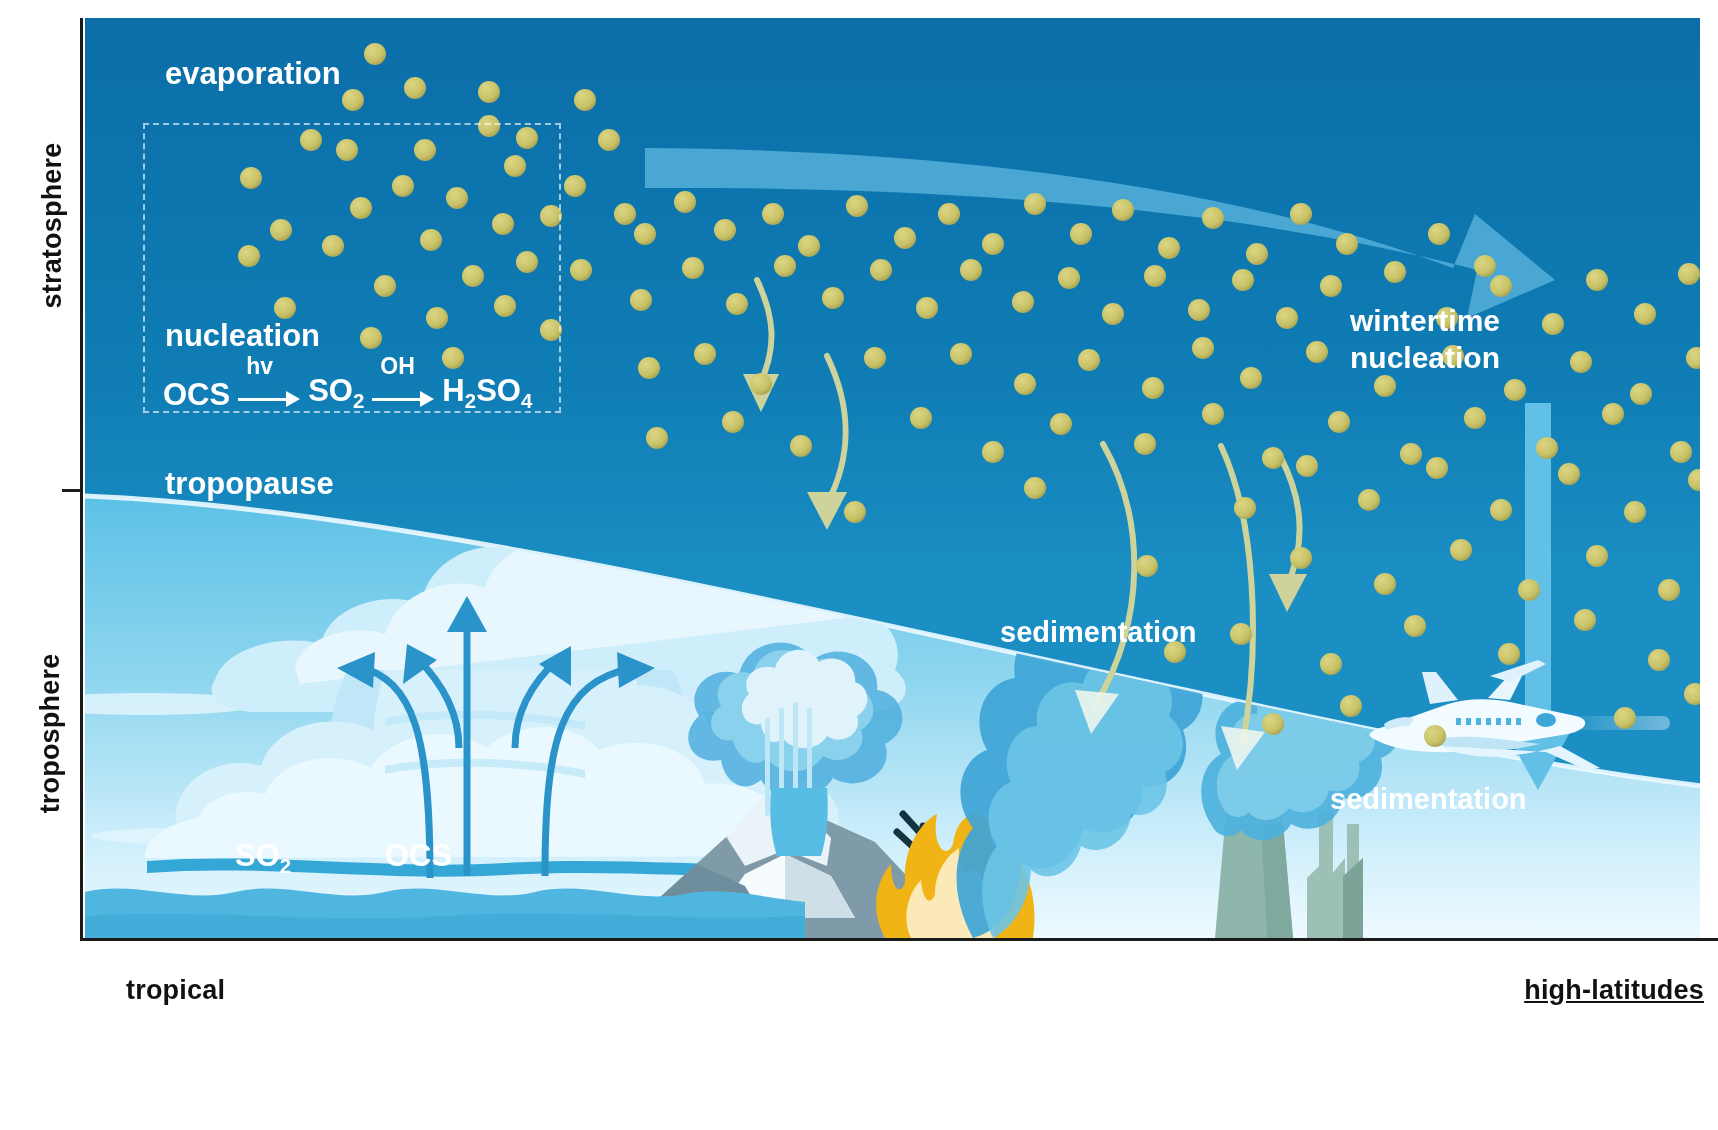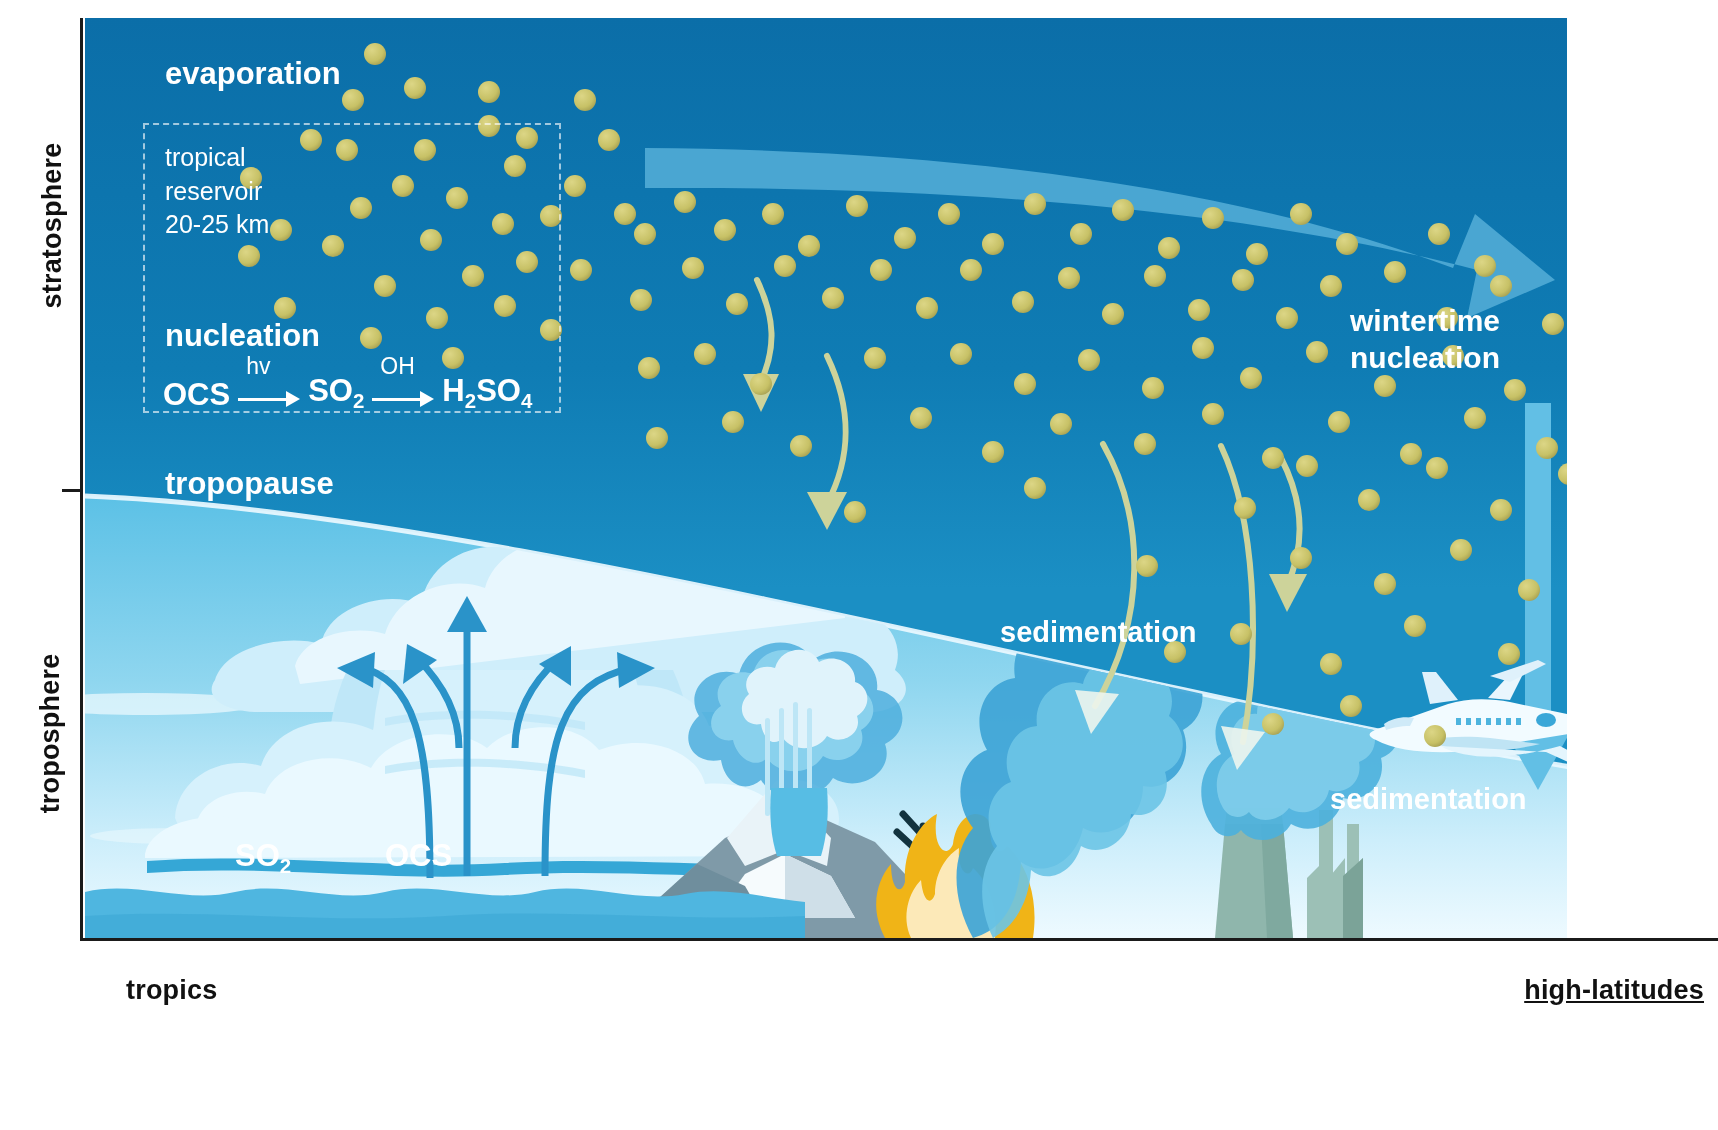--- a/index.html
+++ b/index.html
@@ -16,21 +16,21 @@
 
   .axis-label{position:absolute;font-weight:bold;color:#111;font-size:27px;letter-spacing:.2px;}
   #label-stratosphere{left:-38px;top:210px;width:180px;text-align:center;
       transform:rotate(-90deg);transform-origin:center;}
   #label-troposphere{left:-40px;top:718px;width:180px;text-align:center;
       transform:rotate(-90deg);transform-origin:center;}
   #label-tropics{left:126px;top:975px;}
   #label-high-lat{right:14px;top:975px;text-decoration:underline;}
 
   
-  #panel{position:absolute;left:85px;top:18px;width:1482px;height:920px;overflow:hidden;
+  #panel{position:absolute;left:85px;top:18px;width:1615px;height:920px;overflow:hidden;
          background:linear-gradient(180deg,#0b6ea8 0%,#0f7cb4 38%,#1b8fc4 62%,#1b8fc4 100%);}
 
   .label-fig{position:absolute;color:#fff;font-weight:bold;}
 
   #t-evaporation{left:80px;top:38px;font-size:31px;}
   #t-tropopause{left:80px;top:448px;font-size:31px;}
   #t-nucleation{left:80px;top:300px;font-size:31px;}
   #t-winter{left:1265px;top:285px;font-size:30px;line-height:1.22;text-align:left;}
   #t-sed1{left:915px;top:598px;font-size:29px;}
   #t-sed2{left:1245px;top:765px;font-size:29px;}
@@ -45,39 +45,39 @@
 
   
   #reaction{position:absolute;left:78px;top:355px;color:#fff;white-space:nowrap;
             font-size:31px;font-weight:bold;display:flex;align-items:flex-end;gap:4px;}
   .rxn-sp{font-weight:bold;}
   .rxn-sp sub{font-size:.66em;}
   .rxn-arrow{position:relative;display:inline-block;width:62px;height:26px;margin:0 4px 4px 4px;}
   .rxn-arrow .shaft{position:absolute;left:0;bottom:8px;width:50px;height:3.5px;background:#fff;}
   .rxn-arrow .head{position:absolute;right:0;bottom:2px;width:0;height:0;
       border-top:8px solid transparent;border-bottom:8px solid transparent;border-left:14px solid #fff;}
-  .rxn-cat{position:absolute;left:8px;top:-30px;font-size:23px;font-weight:400;color:#fff;}
+  .rxn-cat{position:absolute;left:8px;top:-30px;font-size:23px;font-weight:700;color:#fff;}
 
   .sub{font-size:.66em;vertical-align:sub;}
 
   svg{display:block;}
   #fig-svg{position:absolute;left:0;top:0;}
 </style>
 </head>
 <body>
 
 <div id="root">
 
   <div class="axis-line" id="y-axis"></div>
   <div class="axis-line" id="x-axis"></div>
   <div id="y-tick"></div>
 
   <div class="axis-label" id="label-stratosphere">stratosphere</div>
   <div class="axis-label" id="label-troposphere">troposphere</div>
-  <div class="axis-label" id="label-tropics">tropics</div>
+  <div class="axis-label" id="label-tropics">tropical</div>
   <div class="axis-label" id="label-high-lat">high-latitudes</div>
 
   <div id="panel">
 
     <svg id="fig-svg" width="1633" height="920" viewBox="0 0 1633 920">
       <defs>
         <linearGradient id="tropGrad" x1="0" y1="0" x2="0" y2="1">
           <stop offset="0%" stop-color="#5cc1e6"></stop>
           <stop offset="42%" stop-color="#8fd6ef"></stop>
           <stop offset="78%" stop-color="#cdeefb"></stop>
@@ -462,25 +462,20 @@
             <circle cx="1540" cy="700" r="11"></circle>
         <circle cx="1610" cy="676" r="11"></circle>
       </g>
 
       </g>
     </svg>
 
     <div class="label-fig" id="t-evaporation">evaporation</div>
 
     <div id="reservoir-box"></div>
-    <div id="t-reservoir">
-      <div>tropical</div>
-      <div>reservoir</div>
-      <div>20-25 km</div>
-    </div>
 
     <div class="label-fig" id="t-nucleation">nucleation</div>
 
     <div id="reaction">
       <span class="rxn-sp"><span>OCS</span></span>
       <span class="rxn-arrow">
         <span class="rxn-cat">hv</span>
         <span class="shaft"></span>
           <span class="head"></span>
       </span>

